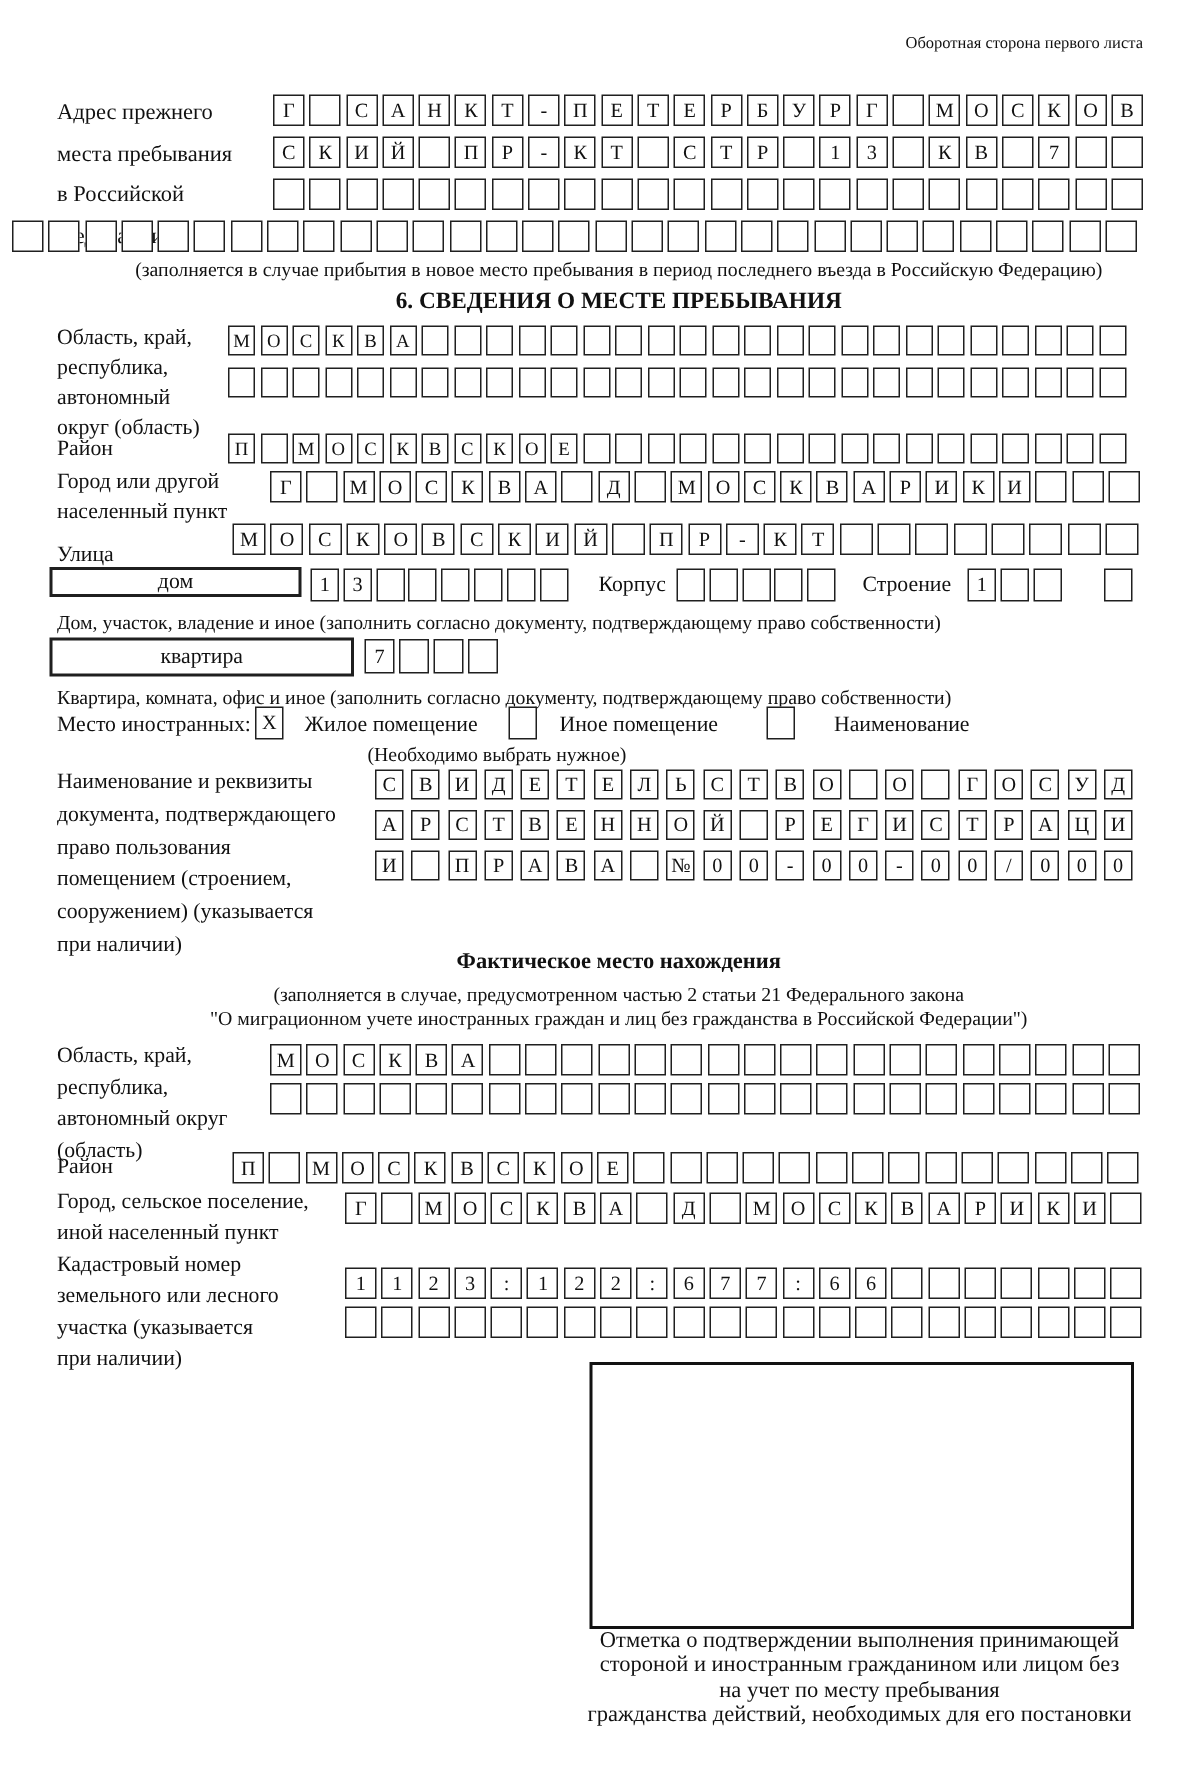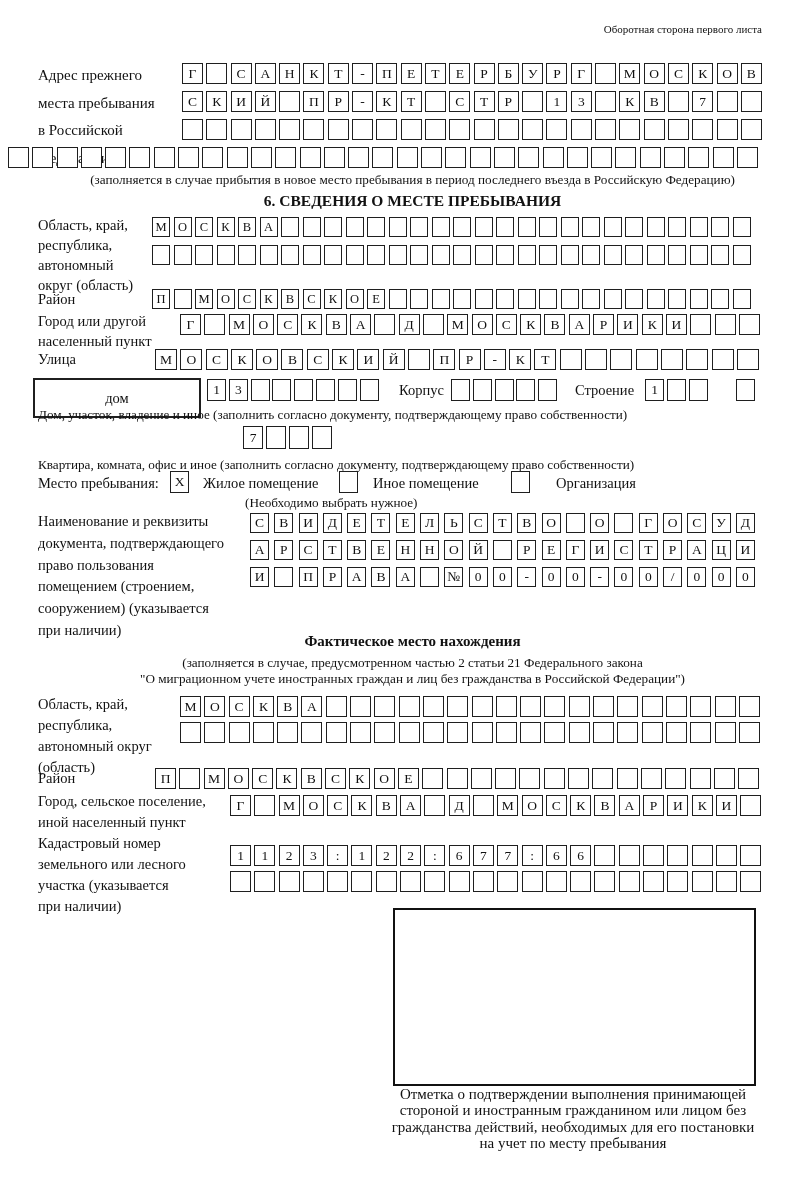--- a/index.html
+++ b/index.html
@@ -288,21 +288,21 @@
       <span class="c">А</span>
       <span class="c">Р</span>
       <span class="c">И</span>
       <span class="c">К</span>
       <span class="c">И</span>
       <span class="c"></span>
       <span class="c"></span>
       <span class="c"></span>
     </div>
 
-  <div class="abs lbl" style="left:38px; top:351px;">Улица</div>
+  <div class="abs lbl" style="left:38px; top:362px;">Улица</div>
   <div class="cr xl" style="left:155px; top:349px;">
       <span class="c">М</span>
       <span class="c">О</span>
       <span class="c">С</span>
       <span class="c">К</span>
       <span class="c">О</span>
       <span class="c">В</span>
       <span class="c">С</span>
       <span class="c">К</span>
       <span class="c">И</span>
@@ -316,21 +316,21 @@
       <span class="c"></span>
       <span class="c"></span>
       <span class="c"></span>
       <span class="c"></span>
       <span class="c"></span>
       <span class="c"></span>
       <span class="c"></span>
       <span class="c"></span>
     </div>
 
-  <div class="boxlabel" style="left:33px; top:378px; width:168px; height:40px;">дом</div>
+  <div class="boxlabel" style="left:33px; top:378px; width:168px; height:20px;">дом</div>
   <div class="cr sm" style="left:207px; top:379px;">
       <span class="c">1</span>
       <span class="c">3</span>
       <span class="c"></span>
       <span class="c"></span>
       <span class="c"></span>
       <span class="c"></span>
       <span class="c"></span>
       <span class="c"></span>
     </div>
@@ -346,35 +346,36 @@
   <div class="cr sm" style="left:645px; top:379px;">
       <span class="c">1</span>
       <span class="c"></span>
       <span class="c"></span>
     </div>
   <div class="cr sm" style="left:736px; top:379px;">
       <span class="c"></span>
     </div>
   <div class="abs note" style="left:38px; top:407px;">Дом, участок, владение и иное (заполнить согласно документу, подтверждающему право собственности)</div>
 
+  <div class="boxlabel" style="left:33px; top:425px; width:203px; height:26px;">квартира</div>
   <div class="cr kv" style="left:243px; top:426px;">
       <span class="c">7</span>
       <span class="c"></span>
       <span class="c"></span>
       <span class="c"></span>
     </div>
   <div class="abs note" style="left:38px; top:457px;">Квартира, комната, офис и иное (заполнить согласно документу, подтверждающему право собственности)</div>
 
-  <div class="abs lbl" style="left:38px; top:475px;">Место пребывания:</div>
+  <div class="abs lbl" style="left:38px; top:475px;">Место иностранных:</div>
   <div class="checkbox" style="left:170px; top:471px;">X</div>
   <div class="abs lbl" style="left:203px; top:475px;">Жилое помещение</div>
   <div class="checkbox" style="left:339px; top:471px;"></div>
   <div class="abs lbl" style="left:373px; top:475px;">Иное помещение</div>
   <div class="checkbox" style="left:511px; top:471px;"></div>
-  <div class="abs lbl" style="left:556px; top:475px;">Организация</div>
+  <div class="abs lbl" style="left:556px; top:475px;">Наименование</div>
   <div class="abs note" style="left:245px; top:495px;">(Необходимо выбрать нужное)</div>
 
   <div class="abs stack lbl" style="left:38px; top:511px; line-height:21.8px;">
     <div>Наименование и реквизиты</div>
     <div>документа, подтверждающего</div>
     <div>право пользования</div>
     <div>помещением (строением,</div>
     <div>сооружением) (указывается</div>
     <div>при наличии)</div>
   </div>
@@ -621,17 +622,17 @@
       <span class="c"></span>
       <span class="c"></span>
       <span class="c"></span>
       <span class="c"></span>
     </div>
 
   <div id="stamp-box" style="left:393px; top:908px; width:359px; height:174px;"></div>
   <div class="abs stack" style="left:378px; top:1086px; width:390px; text-align:center; font-size:15px; line-height:16.3px;">
     <div style="white-space:normal">Отметка о подтверждении выполнения принимающей</div>
     <div style="white-space:normal">стороной и иностранным гражданином или лицом без</div>
+    <div style="white-space:normal">на учет по месту пребывания</div>
     <div style="white-space:normal">гражданства действий, необходимых для его постановки</div>
-    <div style="white-space:normal">на учет по месту пребывания</div>
   </div>
 
 </div>
 
 </body></html>

